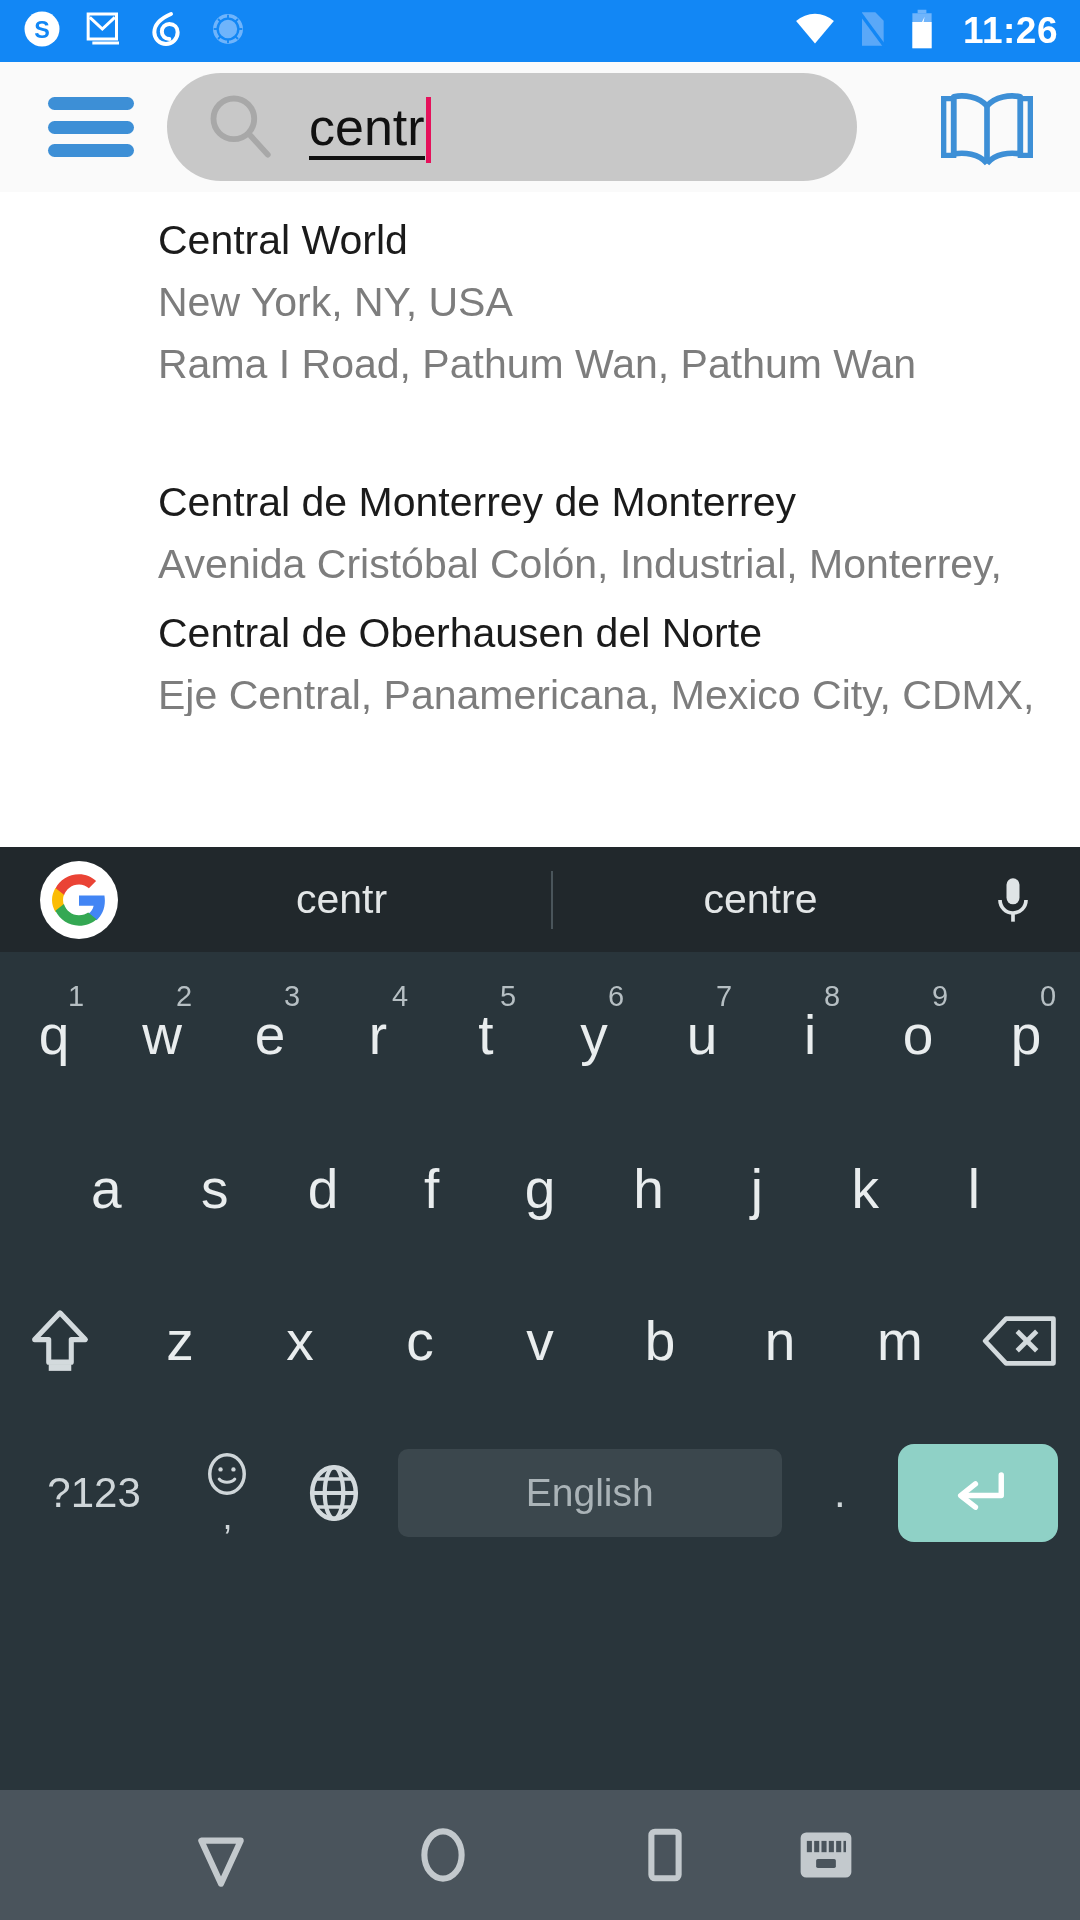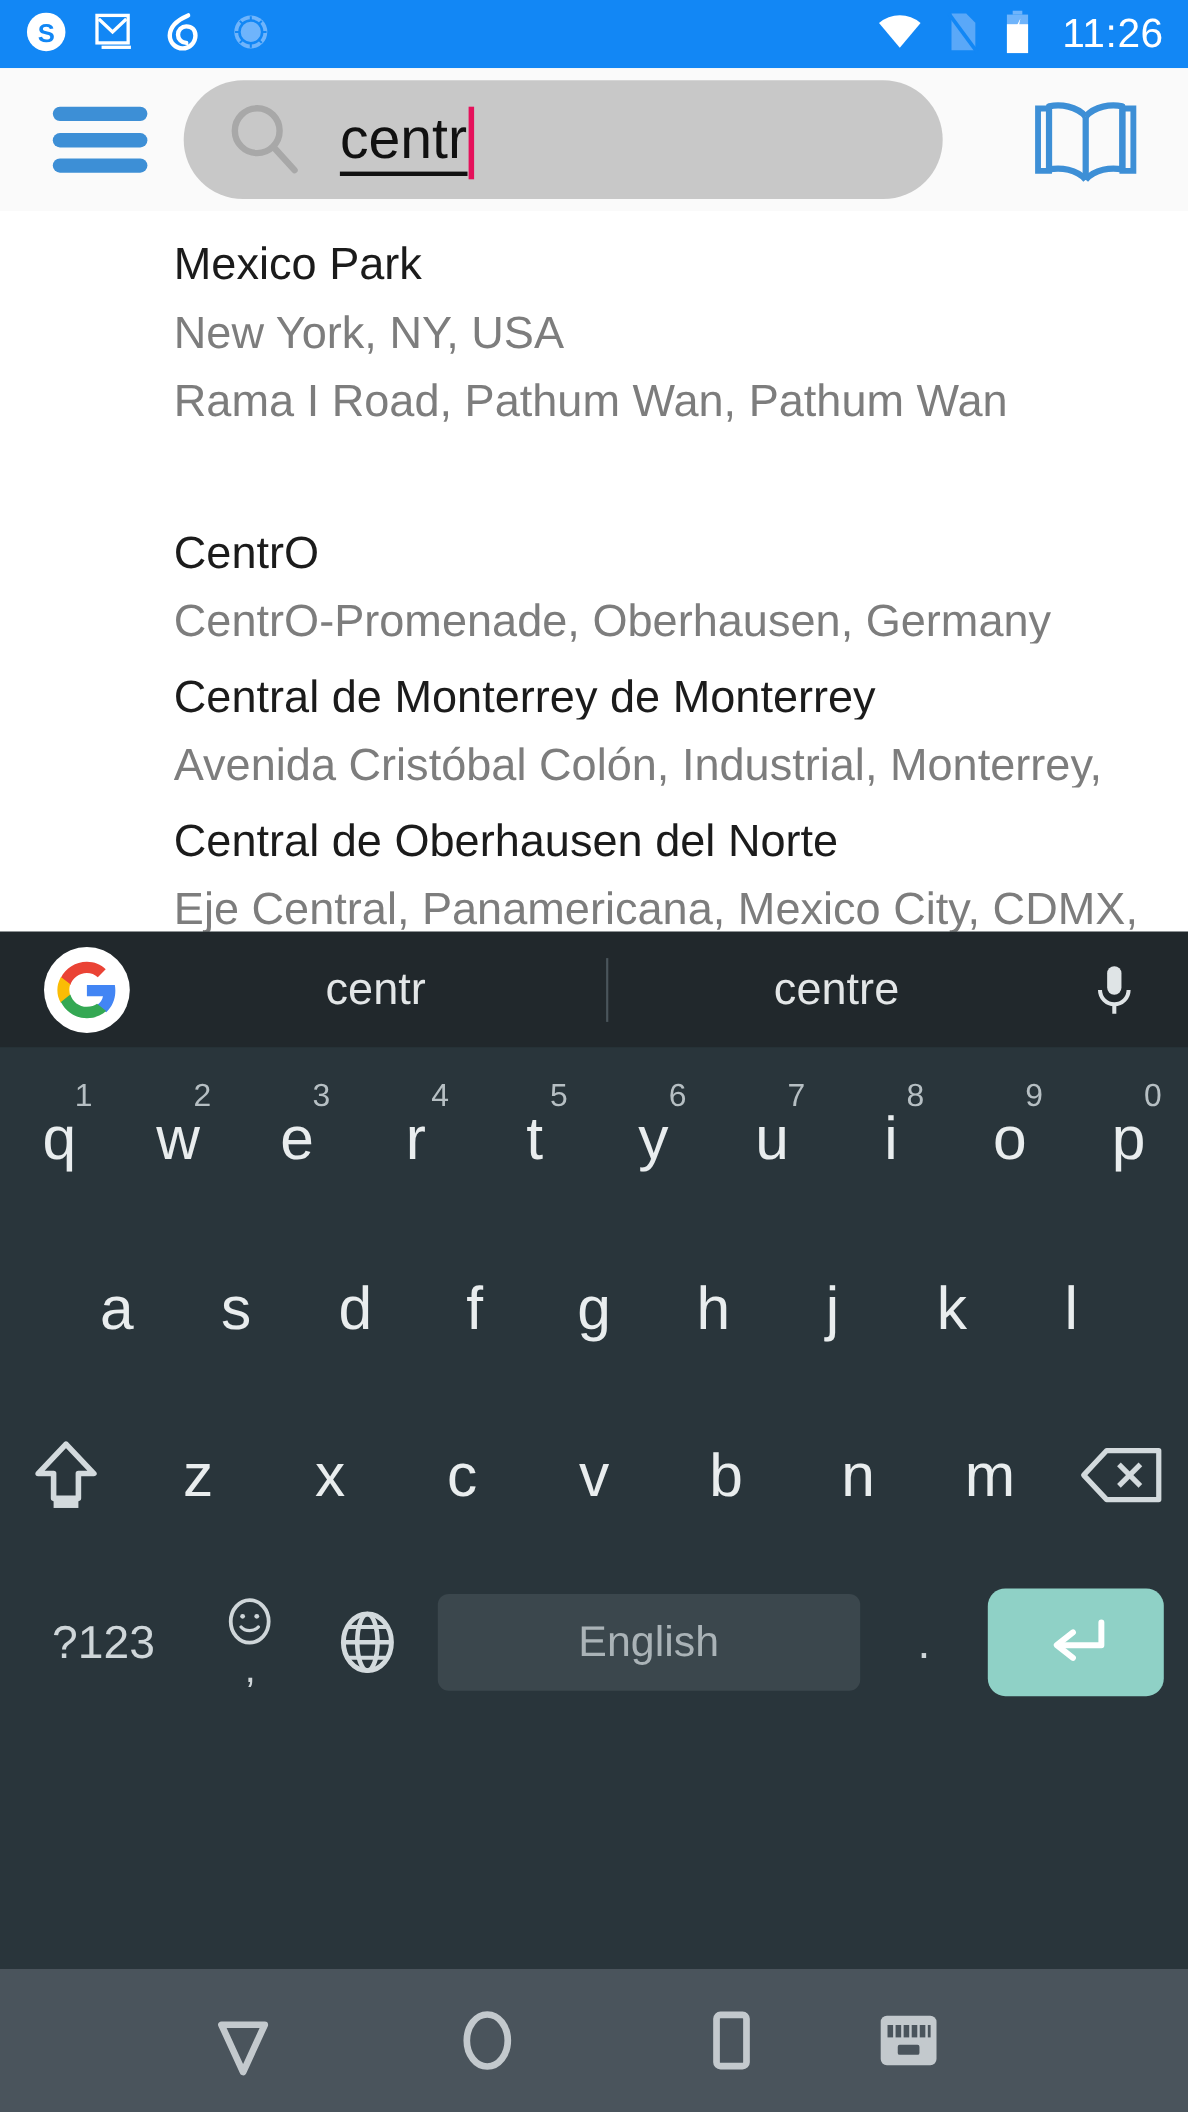--- a/index.html
+++ b/index.html
@@ -14,21 +14,21 @@
   
   .status-bar {
     position: absolute; top: 0; left: 0; width: 1080px; height: 62px;
     background: #1287f5;
     display: flex; align-items: center; padding: 0 22px;
   }
   .status-left { display: flex; align-items: center; gap: 22px; }
   .status-right { display: flex; align-items: center; gap: 18px; margin-left: auto; }
   .sb-icon { display: block; }
   .clock {
-    color: #ffffff; font-size: 37px; font-weight: 400;
+    color: #ffffff; font-size: 37px; font-weight: 700;
     letter-spacing: 0.5px; margin-left: 8px;
   }
 
   
   .app-bar {
     position: absolute; top: 62px; left: 0; width: 1080px; height: 130px;
     background: #fafafa; display: flex; align-items: center;
   }
   .hamburger {
     width: 86px; height: 60px; margin-left: 48px;
@@ -245,29 +245,25 @@
         <path d="M28 4 h-3 v17 h3 z" fill="none" stroke="#3d8fd6" stroke-width="1.6"></path>
         <path d="M15 6.2 C12.5 3.3 8.2 2.8 5 3.4 V20.6 C8.2 20 12.5 20.5 15 23.4" fill="none" stroke="#3d8fd6" stroke-width="1.7" stroke-linejoin="round"></path>
         <path d="M15 6.2 C17.5 3.3 21.8 2.8 25 3.4 V20.6 C21.8 20 17.5 20.5 15 23.4" fill="none" stroke="#3d8fd6" stroke-width="1.7" stroke-linejoin="round"></path>
         <line x1="15" y1="6.2" x2="15" y2="23.4" stroke="#3d8fd6" stroke-width="1.7"></line>
       </svg>
     </div>
   </div>
 
   <div class="results">
     <div class="result-item">
-      <div class="result-title">Mexico Park</div>
+      <div class="result-title">Central World</div>
       <div class="result-sub">New York, NY, USA</div>
     </div>
     <div class="result-item">
       <div class="result-sub">Rama I Road, Pathum Wan, Pathum Wan</div>
-    </div>
-    <div class="result-item">
-      <div class="result-title">CentrO</div>
-      <div class="result-sub">CentrO-Promenade, Oberhausen, Germany</div>
     </div>
     <div class="result-item">
       <div class="result-title">Central de Monterrey de Monterrey</div>
       <div class="result-sub">Avenida Cristóbal Colón, Industrial, Monterrey,</div>
     </div>
     <div class="result-item">
       <div class="result-title">Central de Oberhausen del Norte</div>
       <div class="result-sub">Eje Central, Panamericana, Mexico City, CDMX,</div>
     </div>
   </div>

